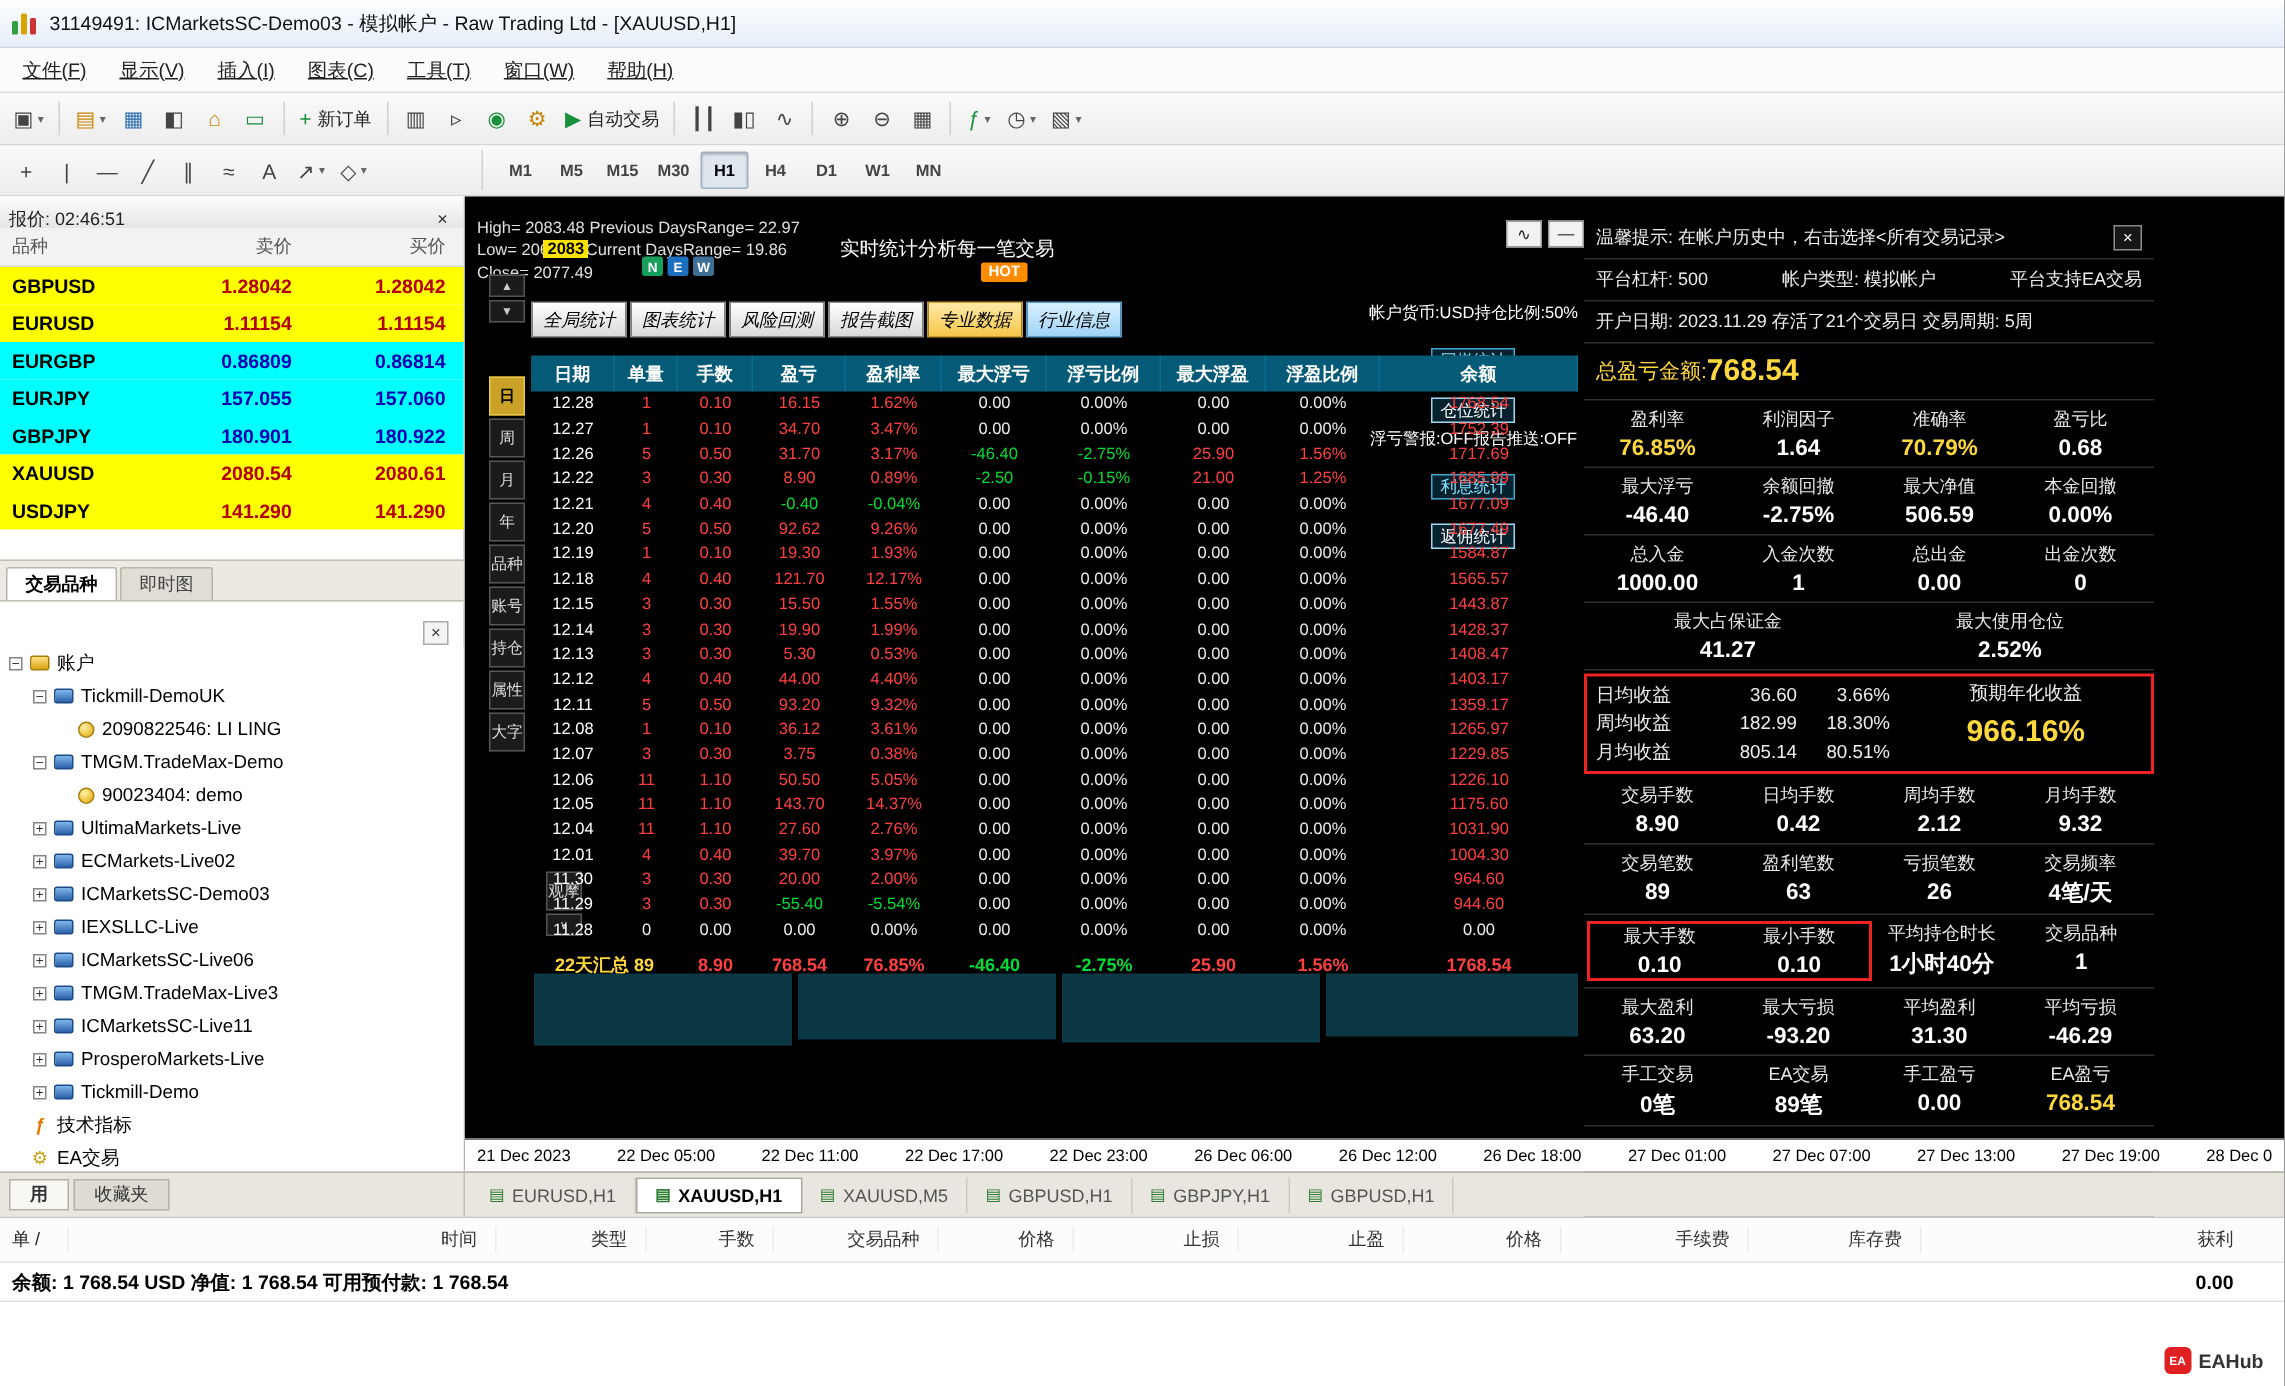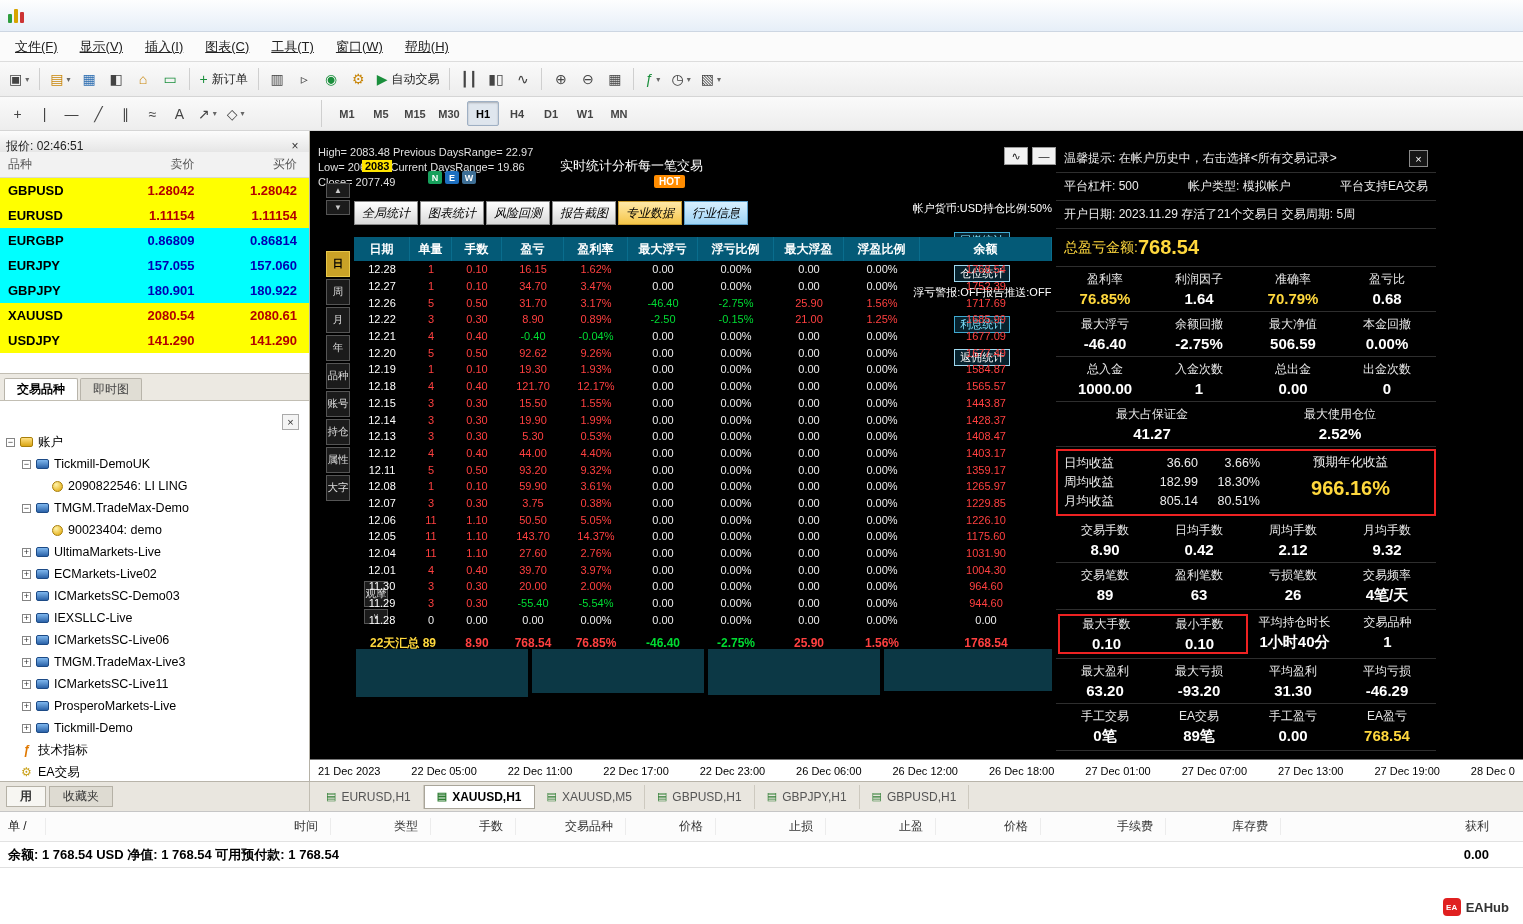--- a/index.html
+++ b/index.html
@@ -144,20 +144,21 @@
 <body>
 
 <div class="app">
 
   <div class="titlebar">
     <span class="app-icon">
         <i></i>
         <i></i>
         <i></i>
       </span>
+    <span>31149491: ICMarketsSC-Demo03 - 模拟帐户 - Raw Trading Ltd - [XAUUSD,H1]</span>
   </div>
 
   <div class="menubar">
       <div class="menu-item">文件(F)</div>
       <div class="menu-item">显示(V)</div>
       <div class="menu-item">插入(I)</div>
       <div class="menu-item">图表(C)</div>
       <div class="menu-item">工具(T)</div>
       <div class="menu-item">窗口(W)</div>
       <div class="menu-item">帮助(H)</div>
@@ -624,21 +625,21 @@
           <div class="ea-td pos">93.20</div>
           <div class="ea-td pos">9.32%</div>
           <div class="ea-td zero">0.00</div>
           <div class="ea-td zero">0.00%</div>
           <div class="ea-td zero">0.00</div>
           <div class="ea-td zero">0.00%</div>
           <div class="ea-td pos">1359.17</div>
           <div class="ea-td date">12.08</div>
           <div class="ea-td pos">1</div>
           <div class="ea-td pos">0.10</div>
-          <div class="ea-td pos">59.90</div>
+          <div class="ea-td pos">36.12</div>
           <div class="ea-td pos">3.61%</div>
           <div class="ea-td zero">0.00</div>
           <div class="ea-td zero">0.00%</div>
           <div class="ea-td zero">0.00</div>
           <div class="ea-td zero">0.00%</div>
           <div class="ea-td pos">1265.97</div>
           <div class="ea-td date">12.07</div>
           <div class="ea-td pos">3</div>
           <div class="ea-td pos">0.30</div>
           <div class="ea-td pos">3.75</div>

